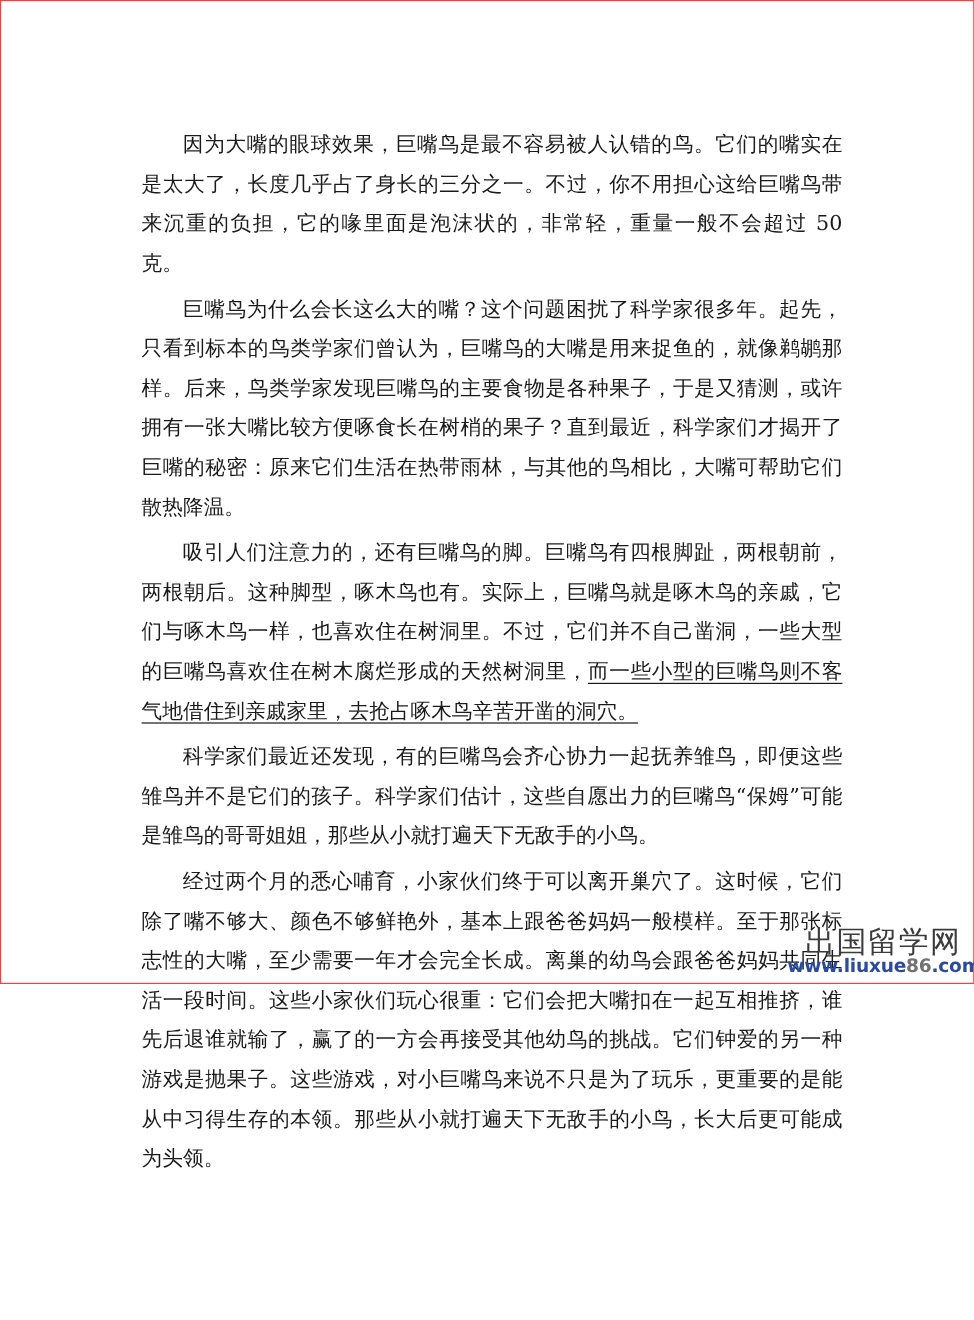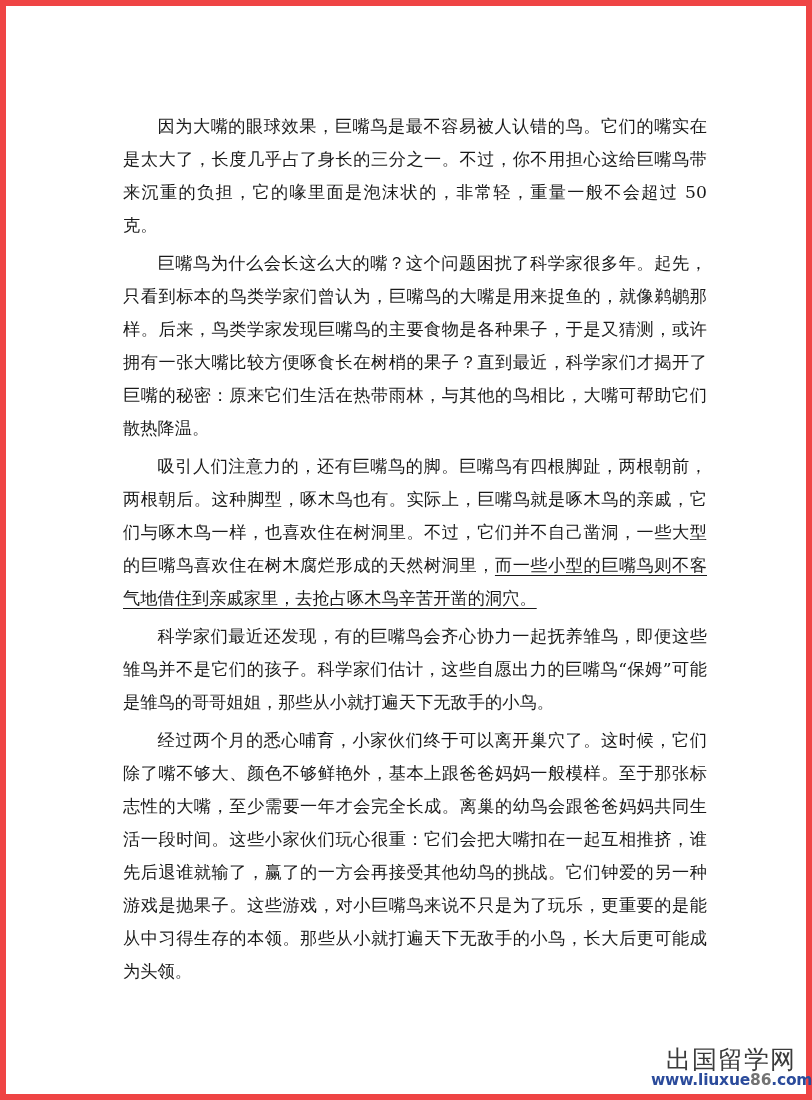--- a/index.html
+++ b/index.html
@@ -10,24 +10,24 @@
   body {
     width: 812px;
     height: 1100px;
     overflow: hidden;
     font-family: "DejaVu Serif", "Liberation Serif", serif;
   }
 
   .page {
     position: relative;
     width: 812px;
-    height: 1100px;
+    height: 820px;
     background: #ffffff;
     box-sizing: border-box;
-    border: 6px solid #ef4444;
+    border: 1px solid #ef4444;
   }
 
   .doc-body {
     position: absolute;
     left: 117px;
     top: 104px;
     width: 584px;
   }
 
   .para {

